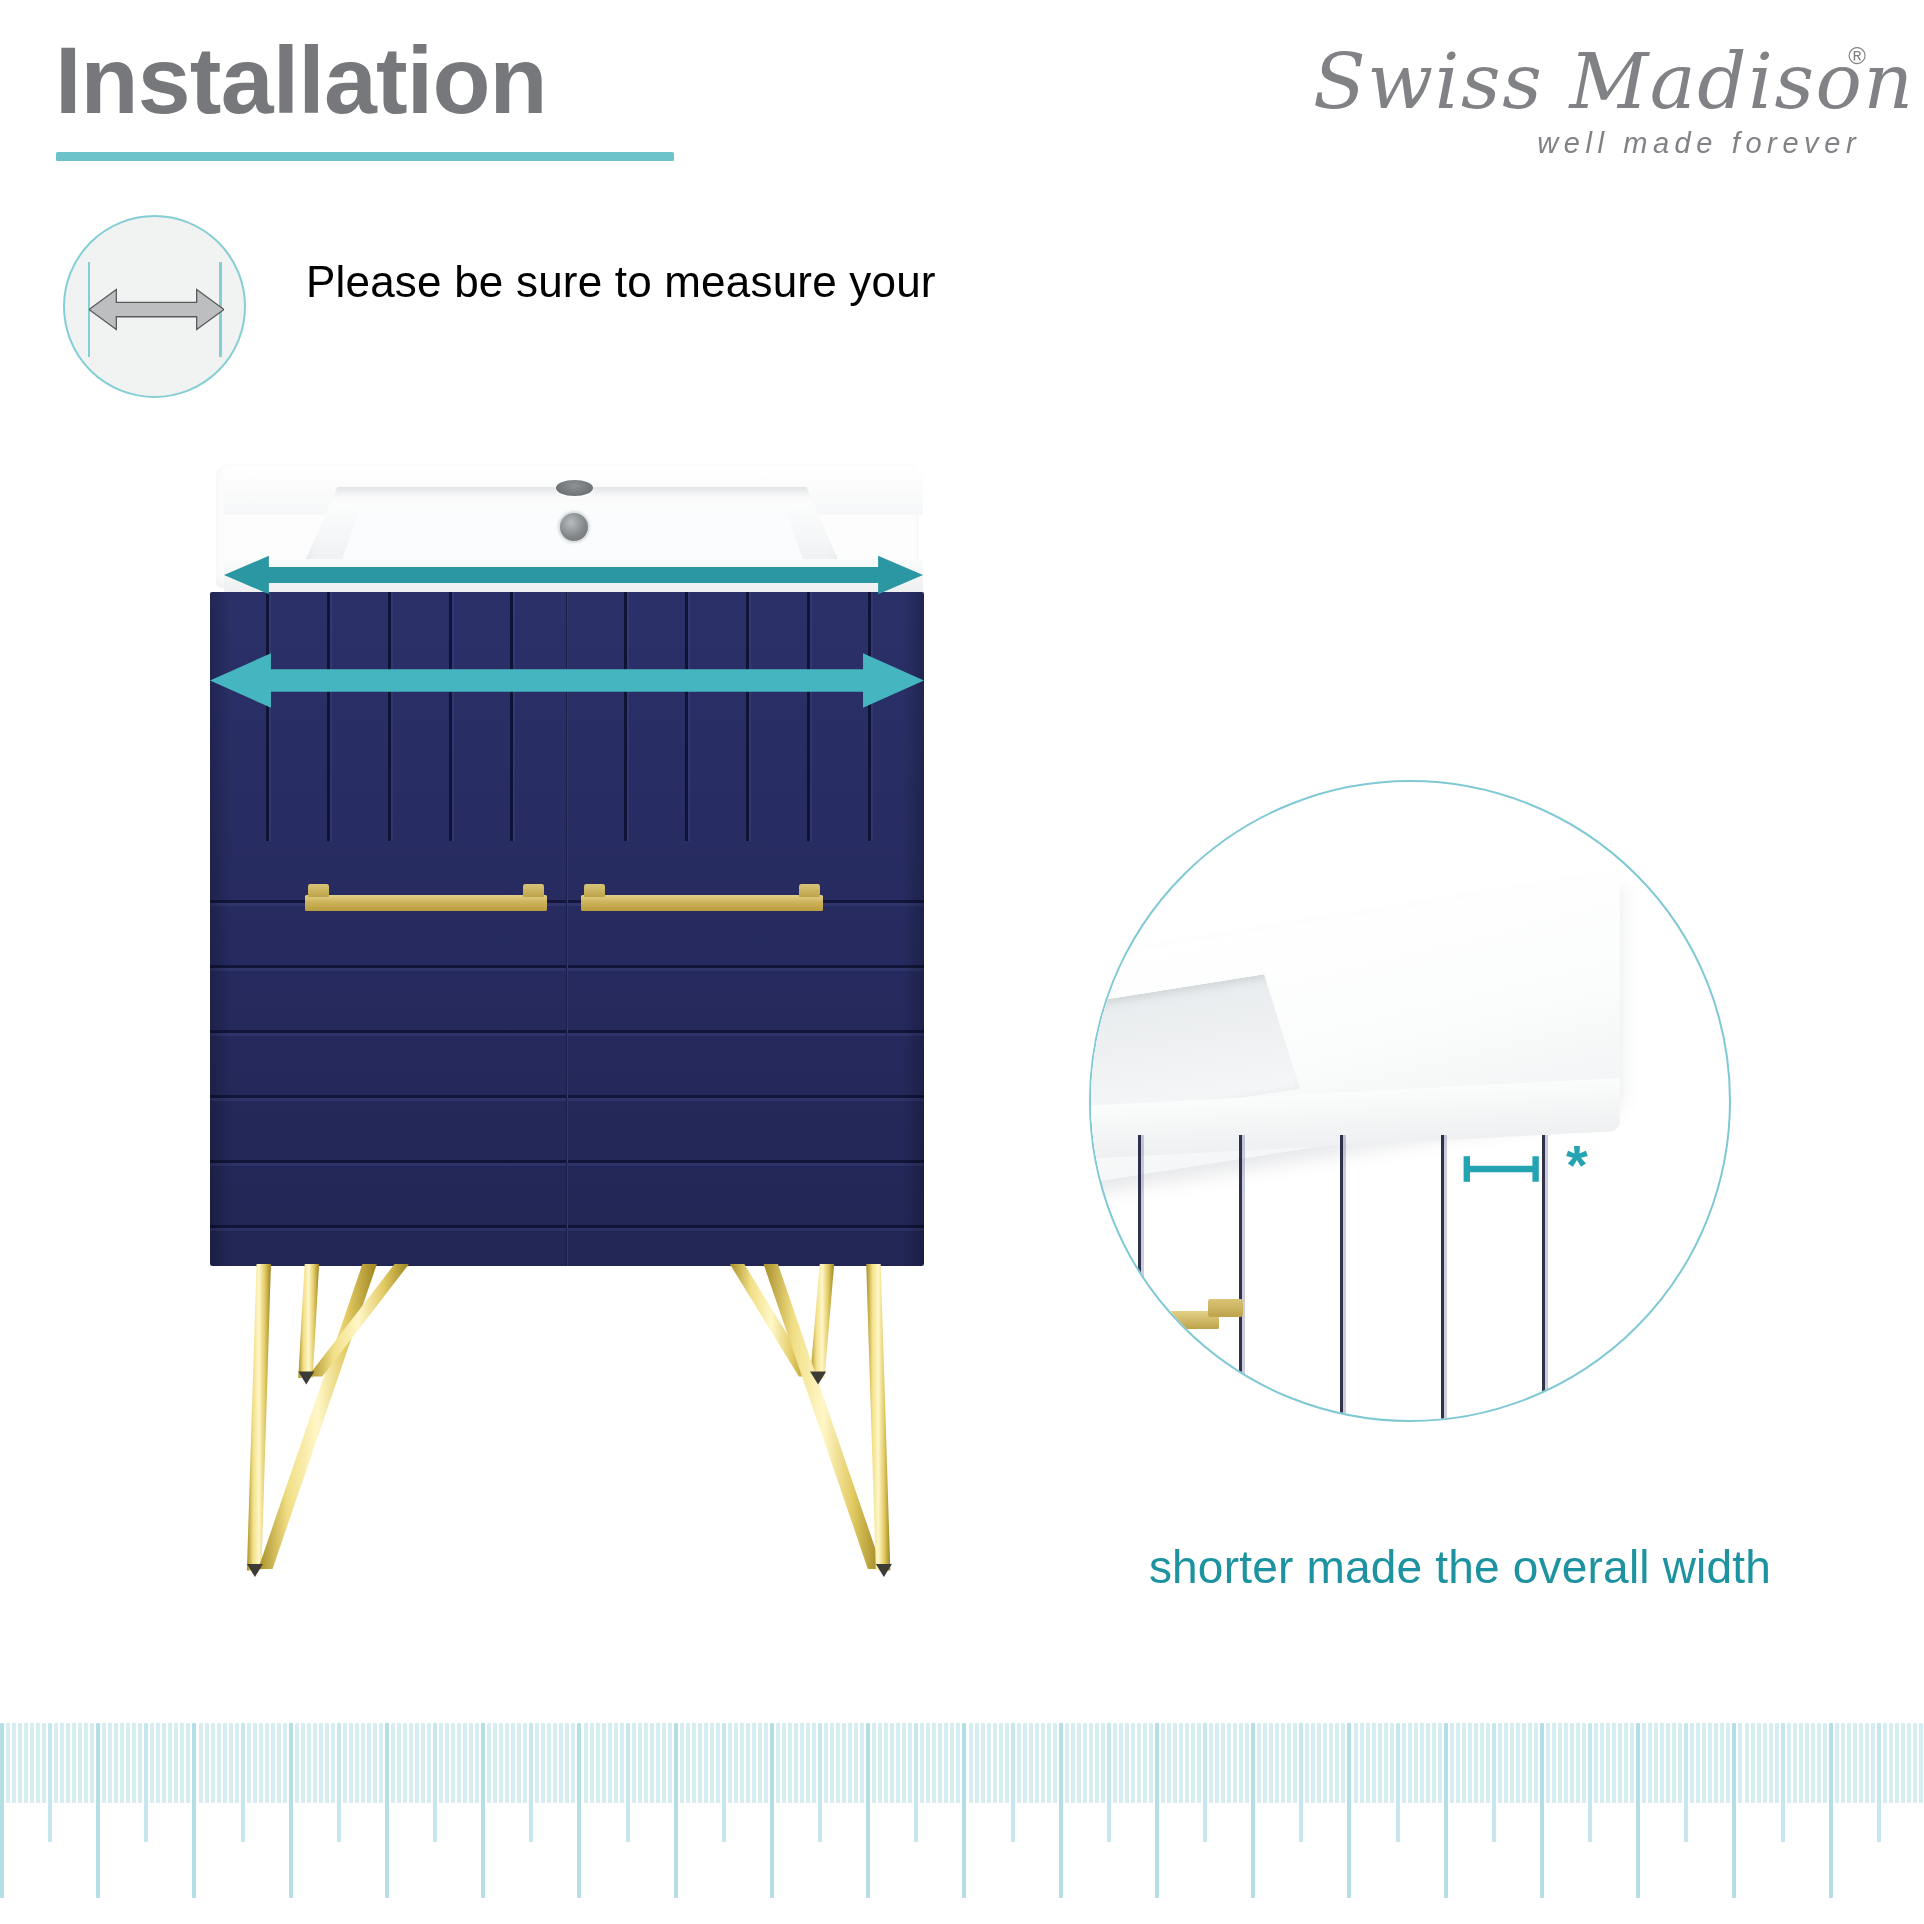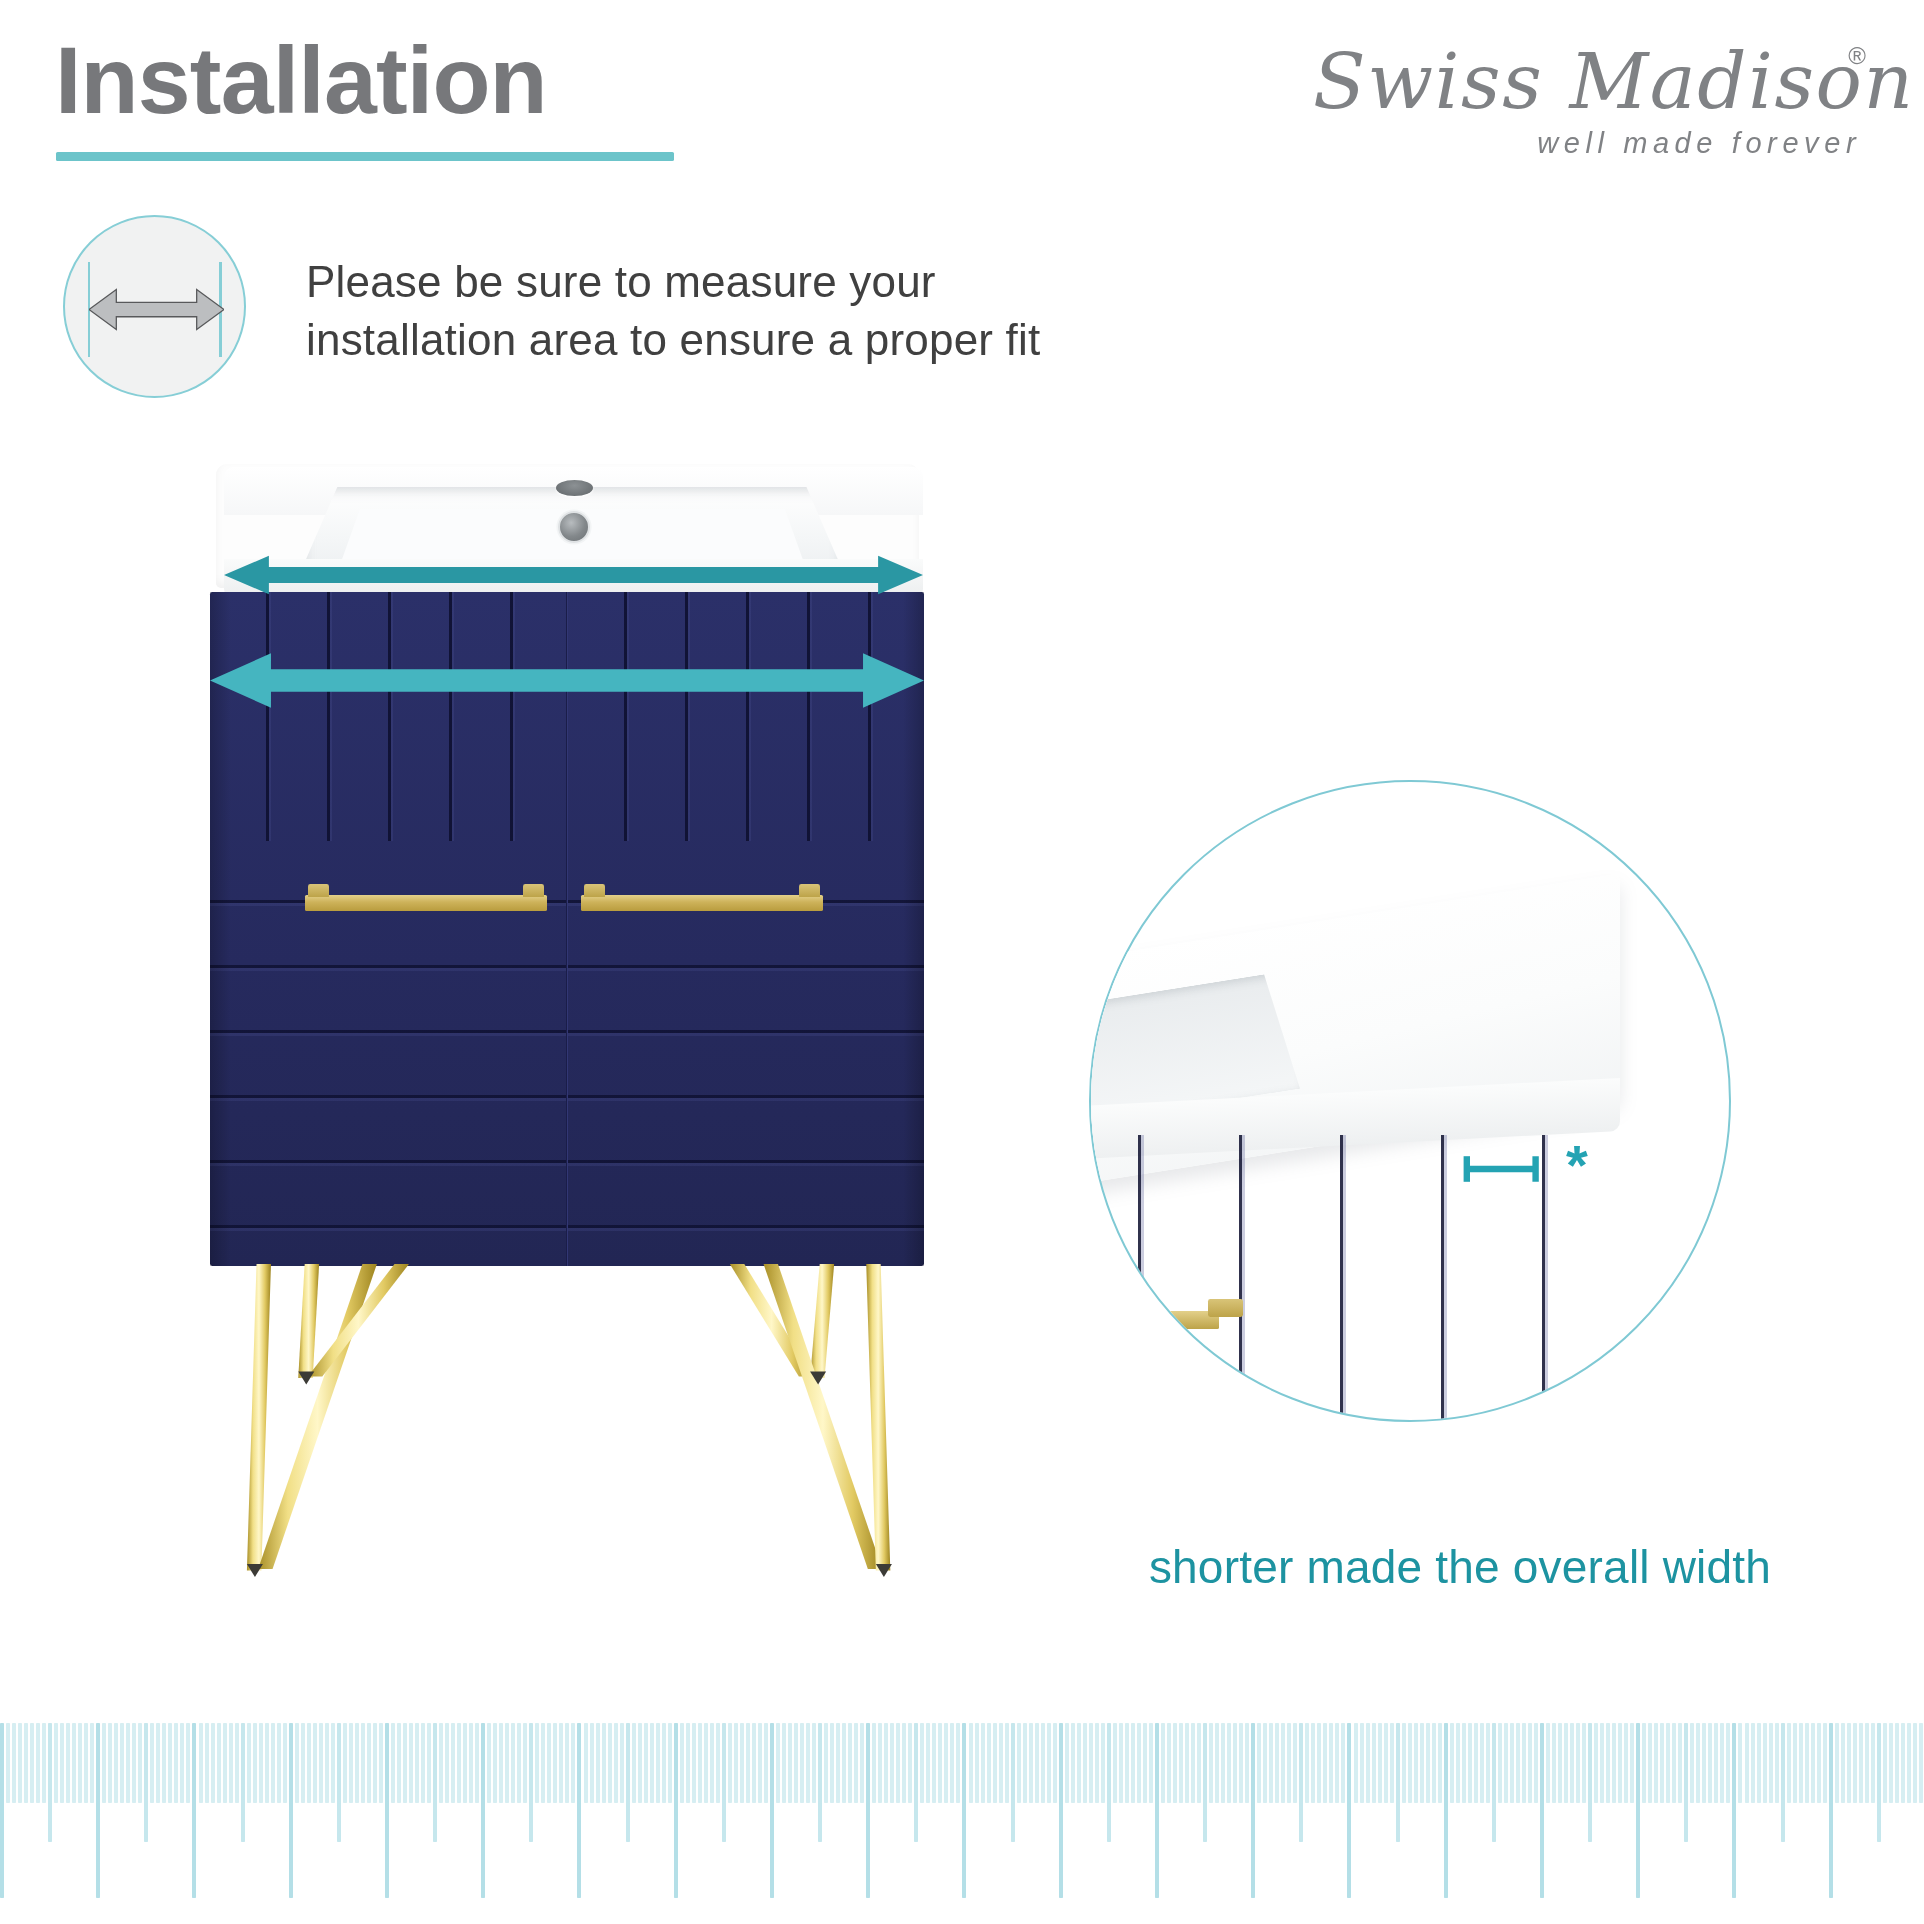--- a/index.html
+++ b/index.html
@@ -46,21 +46,21 @@
     background: #f1f2f2; border: 2.4px solid #86ced6;
   }
   .mc-tick {
     position: absolute; top: 45px; width: 2.4px; height: 95px; background: #86ced6;
   }
   .mc-tick.l { left: 22.5px; }
   .mc-tick.r { right: 22.5px; }
   .mc-arrow { position: absolute; left: 24px; top: 69px; width: 135px; height: 47px; }
   .measure-text {
     position: absolute; left: 306px; top: 253px;
-    font-size: 44px; color: #404040; line-height: 1.32; letter-spacing: 0.2px;
+    font-size: 44px; color: #000000; line-height: 1.32; letter-spacing: 0.2px;
   }
 
   
   .vanity { position: absolute; left: 210px; top: 464px; width: 714px; height: 1115px; }
 
   
   .sink-basin {
     position: absolute; left: 6.4px; top: 0px; width: 703px; height: 124px;
     background: #fdfdfd;
     border-radius: 11.2px 11.2px 4.8px 4.8px;
@@ -237,21 +237,20 @@
 
   <div class="measure-circle">
     <div class="mc-tick l"></div>
     <div class="mc-tick r"></div>
     <svg class="mc-arrow" viewBox="0 0 168 58">
       <polygon points="0,29 34,4 34,20 134,20 134,4 168,29 134,54 134,38 34,38 34,54" fill="#bcbec0" stroke="#58595b" stroke-width="1.6"></polygon>
     </svg>
   </div>
   <div class="measure-text">
     <div>Please be sure to measure your</div>
-    <div>installation area to ensure a proper fit</div>
   </div>
 
   <div class="vanity">
 
     <div class="sink-basin">
       <div class="sink-top"></div>
       <div class="sink-bowl"></div>
       <div class="sink-bowl-inner"></div>
       <div class="faucet-hole"></div>
       <div class="drain"></div>

